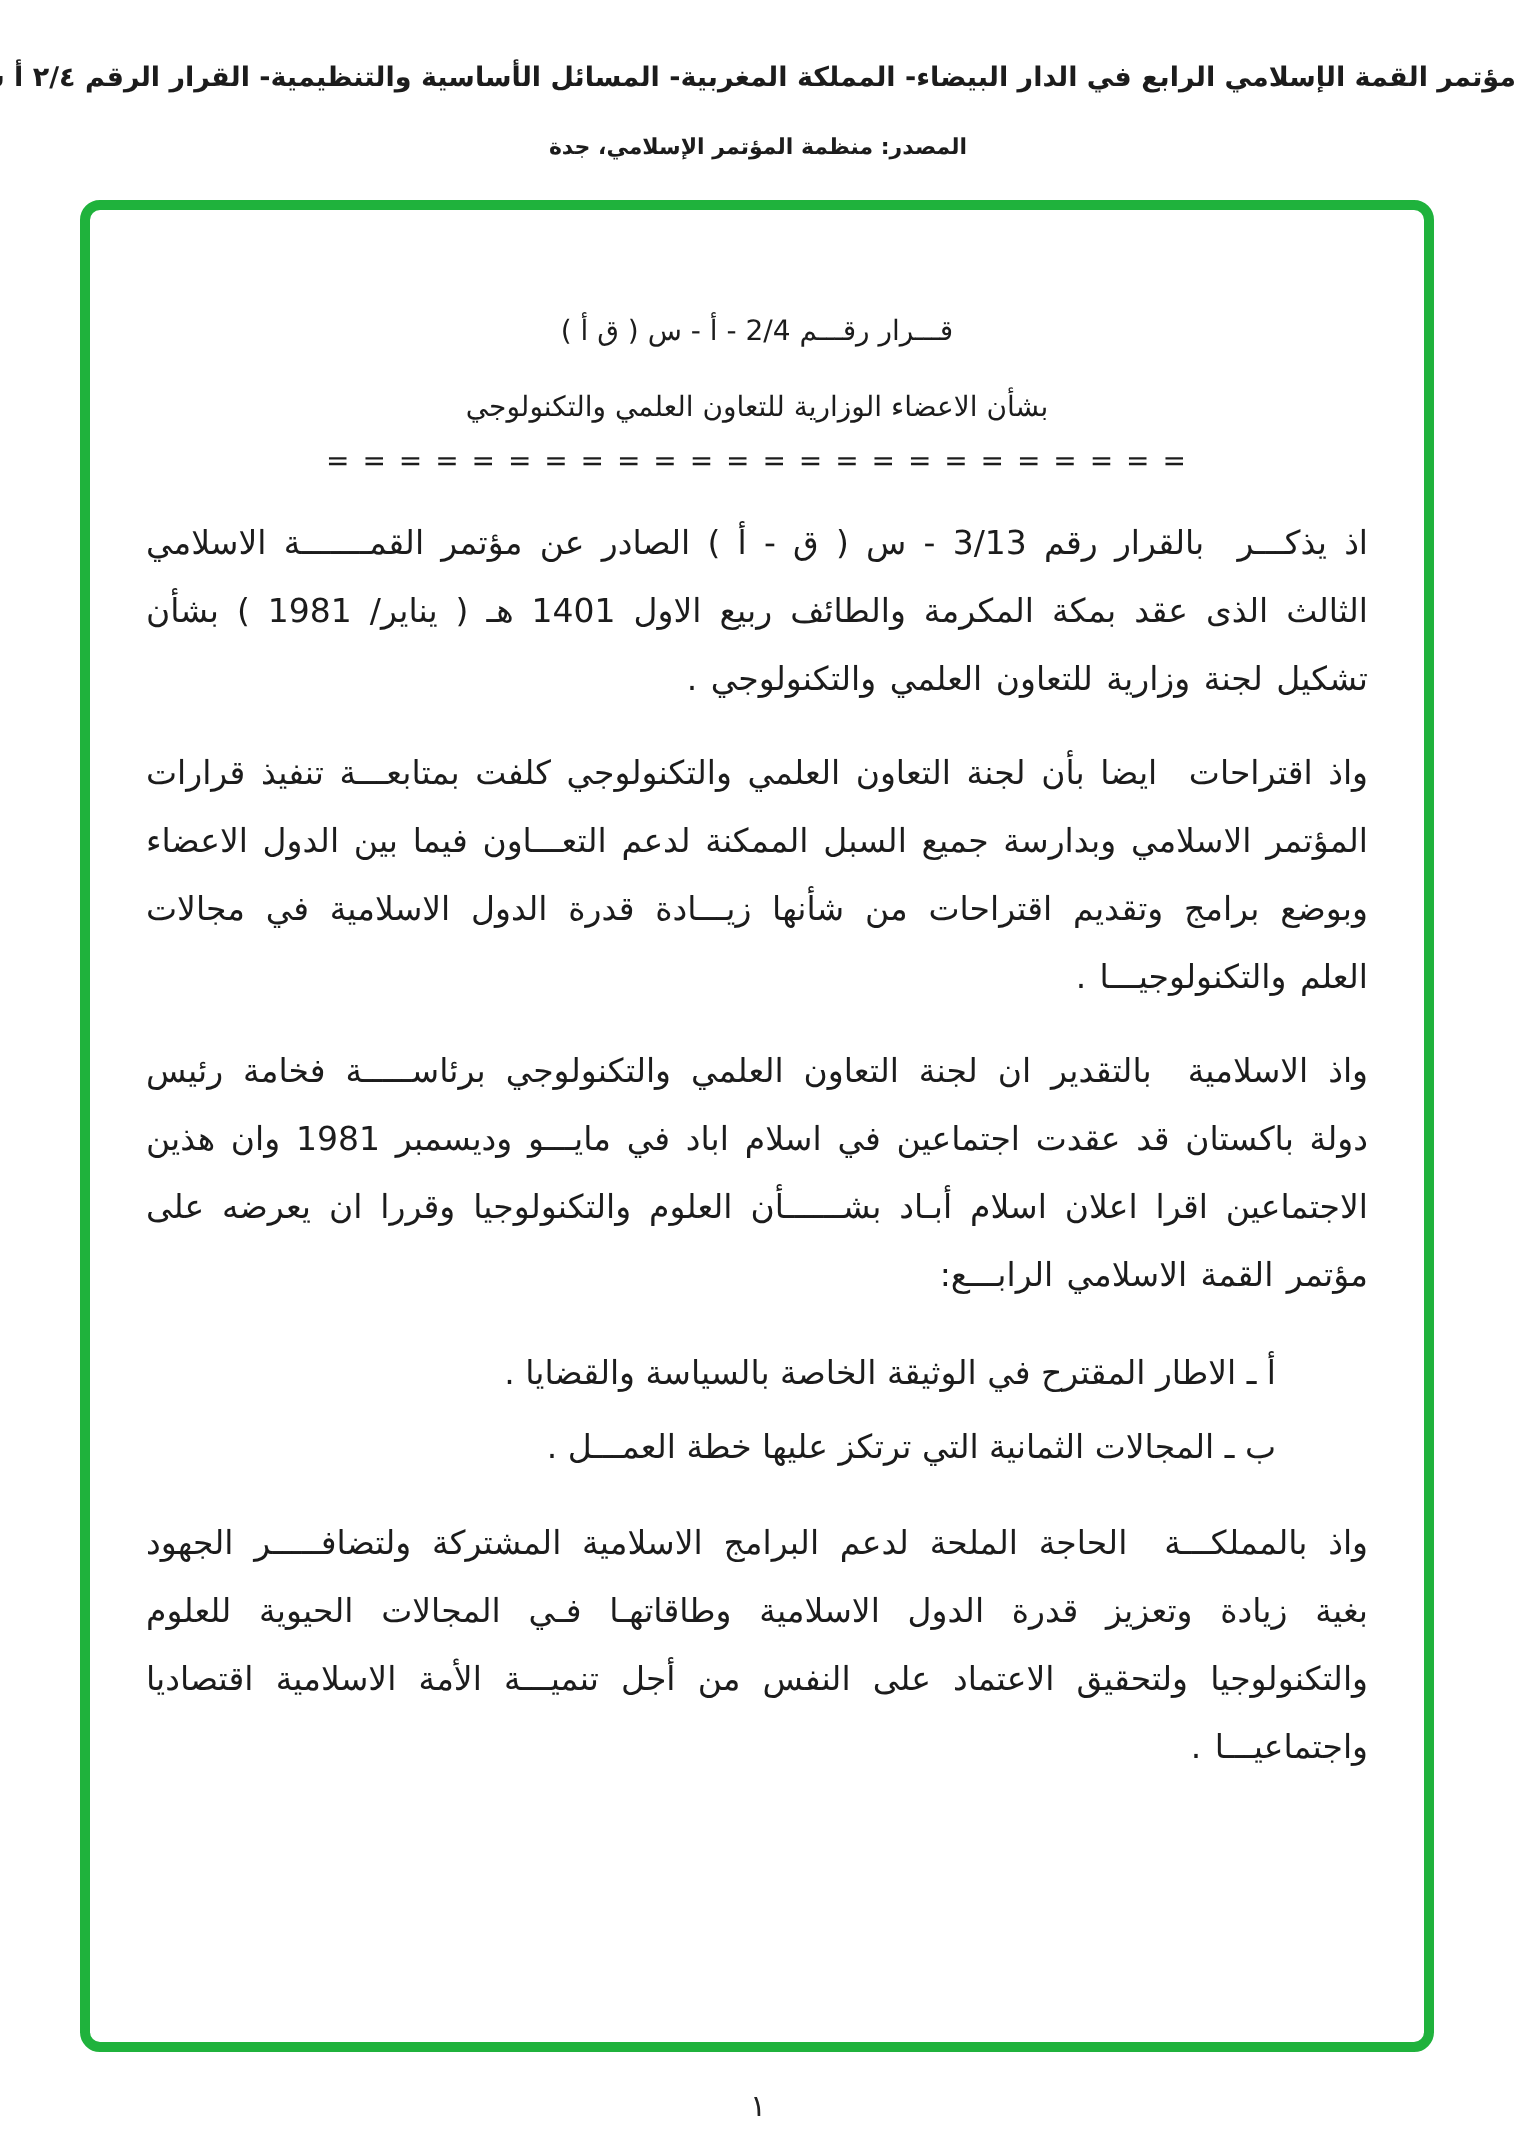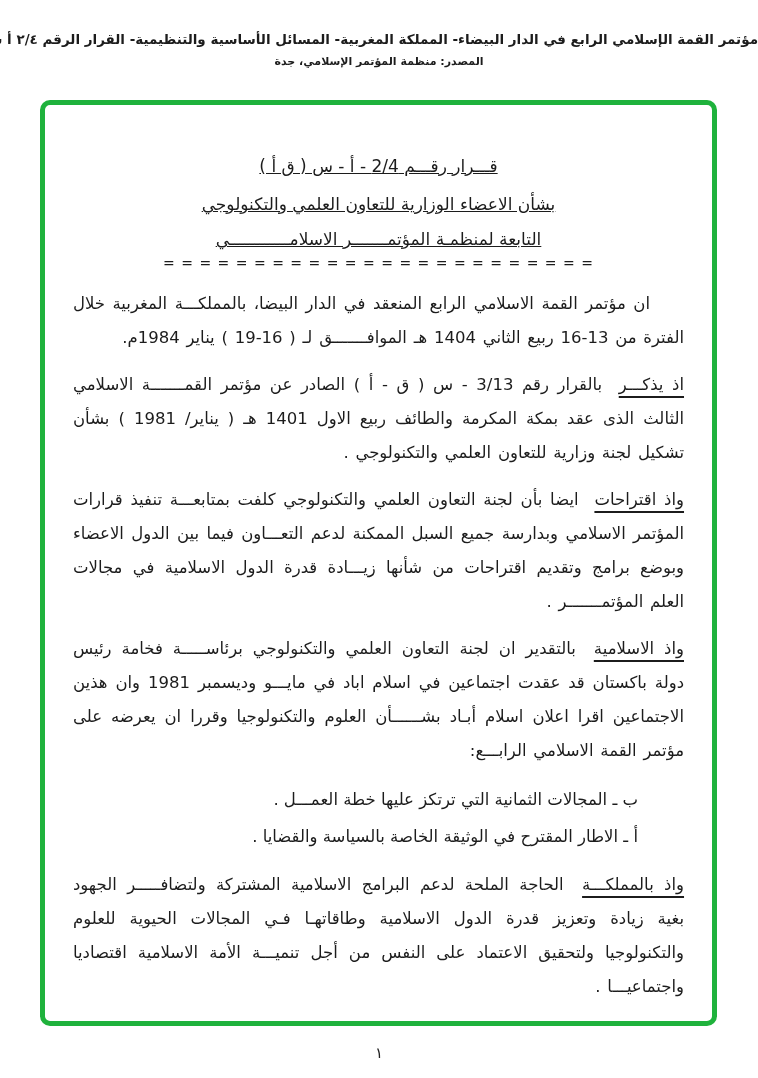--- a/index.html
+++ b/index.html
@@ -30,21 +30,21 @@
   .doc-header .h-line1 {
     font-size: 13.5px;
     font-weight: bold;
     letter-spacing: 0.2px;
     white-space: nowrap;
     line-height: 22px;
   }
   .doc-header .h-line2 {
     font-size: 11px;
     font-weight: bold;
-    margin-top: 4px;
+    margin-top: 16px;
     line-height: 16px;
   }
   
   .frame {
     position: absolute;
     left: 40px;
     top: 100px;
     width: 677px;
     height: 926px;
     border: 5px solid #1fb23c;
@@ -58,24 +58,23 @@
     padding: 42px 28px 0 28px;
     font-size: 16.5px;
     line-height: 34px;
   }
   
   .title-block {
     text-align: center;
     margin-bottom: 16px;
   }
   .title-block .t-line {
-    font-size: 17px;
+    font-size: 14px;
     line-height: 38px;
     letter-spacing: 0.5px;
-    text-decoration: underline;
   }
   .title-block .t-line3 {
     line-height: 32px;
   }
   .title-block .t-sep {
     font-size: 14px;
     line-height: 16px;
     letter-spacing: 1px;
     direction: ltr;
     white-space: nowrap;
@@ -84,21 +83,20 @@
   .para {
     margin: 0 0 13px 0;
     text-align: justify;
     text-align-last: right;
     word-spacing: 1.5px;
   }
   .para.indent-first {
     text-indent: 34px;
   }
   .lead {
-    text-decoration: underline;
     text-underline-offset: 6px;
     text-decoration-thickness: 1.5px;
     margin-inline-end: 8px;
     margin-top: 37px;
   }
   
   .list-block {
     margin: 2px 46px 13px 0;
   }
   .list-item {
@@ -125,46 +123,42 @@
     <div class="h-line1">مؤتمر القمة الإسلامي الرابع في الدار البيضاء- المملكة المغربية- المسائل الأساسية والتنظيمية- القرار الرقم ٢/٤ أ س (ق أ)</div>
     <div class="h-line2">المصدر: منظمة المؤتمر الإسلامي، جدة</div>
   </header>
 
   <div class="frame" style="border-color: rgb(31, 178, 60);">
     <div class="content">
 
       <div class="title-block">
         <div class="t-line">قـــرار رقـــم 2/4 - أ - س ( ق أ )</div>
         <div class="t-line">بشأن الاعضاء الوزارية للتعاون العلمي والتكنولوجي</div>
-        <div class="t-line t-line3">التابعة لمنظمـة المؤتمـــــــر الاسلامــــــــــــي</div>
         <div class="t-sep">= = = = = = = = = = = = = = = = = = = = = = = =</div>
       </div>
 
-      <p class="para indent-first">
-        <span>ان مؤتمر القمة الاسلامي الرابع المنعقد في الدار البيضا، بالمملكـــة المغربية خلال الفترة من 13-16 ربيع الثاني 1404 هـ الموافـــــــق لـ ( 16-19 ) يناير 1984م.</span>
-      </p>
 
       <p class="para">
         <span class="lead">اذ يذكـــر</span>
         <span>بالقرار رقم 3/13 - س ( ق - أ ) الصادر عن مؤتمر القمـــــــة الاسلامي الثالث الذى عقد بمكة المكرمة والطائف ربيع الاول 1401 هـ ( يناير/ 1981 ) بشأن تشكيل لجنة وزارية للتعاون العلمي والتكنولوجي .</span>
       </p>
 
       <p class="para">
         <span class="lead">واذ اقتراحات</span>
-        <span>ايضا بأن لجنة التعاون العلمي والتكنولوجي كلفت بمتابعـــة تنفيذ قرارات المؤتمر الاسلامي وبدارسة جميع السبل الممكنة لدعم التعـــاون فيما بين الدول الاعضاء وبوضع برامج وتقديم اقتراحات من شأنها زيـــادة قدرة الدول الاسلامية في مجالات العلم المؤتمـــــــر .</span>
+        <span>ايضا بأن لجنة التعاون العلمي والتكنولوجي كلفت بمتابعـــة تنفيذ قرارات المؤتمر الاسلامي وبدارسة جميع السبل الممكنة لدعم التعـــاون فيما بين الدول الاعضاء وبوضع برامج وتقديم اقتراحات من شأنها زيـــادة قدرة الدول الاسلامية في مجالات العلم والتكنولوجيـــا .</span>
       </p>
 
       <p class="para">
         <span class="lead">واذ الاسلامية</span>
         <span>بالتقدير ان لجنة التعاون العلمي والتكنولوجي برئاســـــة فخامة رئيس دولة باكستان قد عقدت اجتماعين في اسلام اباد في مايـــو وديسمبر 1981 وان هذين الاجتماعين اقرا اعلان اسلام أبـاد بشــــــأن العلوم والتكنولوجيا وقررا ان يعرضه على مؤتمر القمة الاسلامي الرابـــع:</span>
       </p>
 
       <div class="list-block">
+        <div class="list-item">أ ـ الاطار المقترح في الوثيقة الخاصة بالسياسة والقضايا .</div>
         <div class="list-item">ب ـ المجالات الثمانية التي ترتكز عليها خطة العمـــل .</div>
-        <div class="list-item">أ ـ الاطار المقترح في الوثيقة الخاصة بالسياسة والقضايا .</div>
       </div>
 
       <p class="para">
         <span class="lead">واذ بالمملكـــة</span>
         <span>الحاجة الملحة لدعم البرامج الاسلامية المشتركة ولتضافـــــر الجهود بغية زيادة وتعزيز قدرة الدول الاسلامية وطاقاتهـا فـي المجالات الحيوية للعلوم والتكنولوجيا ولتحقيق الاعتماد على النفس من أجل تنميـــة الأمة الاسلامية اقتصاديا واجتماعيـــا .</span>
       </p>
 
     </div>
   </div>
 

